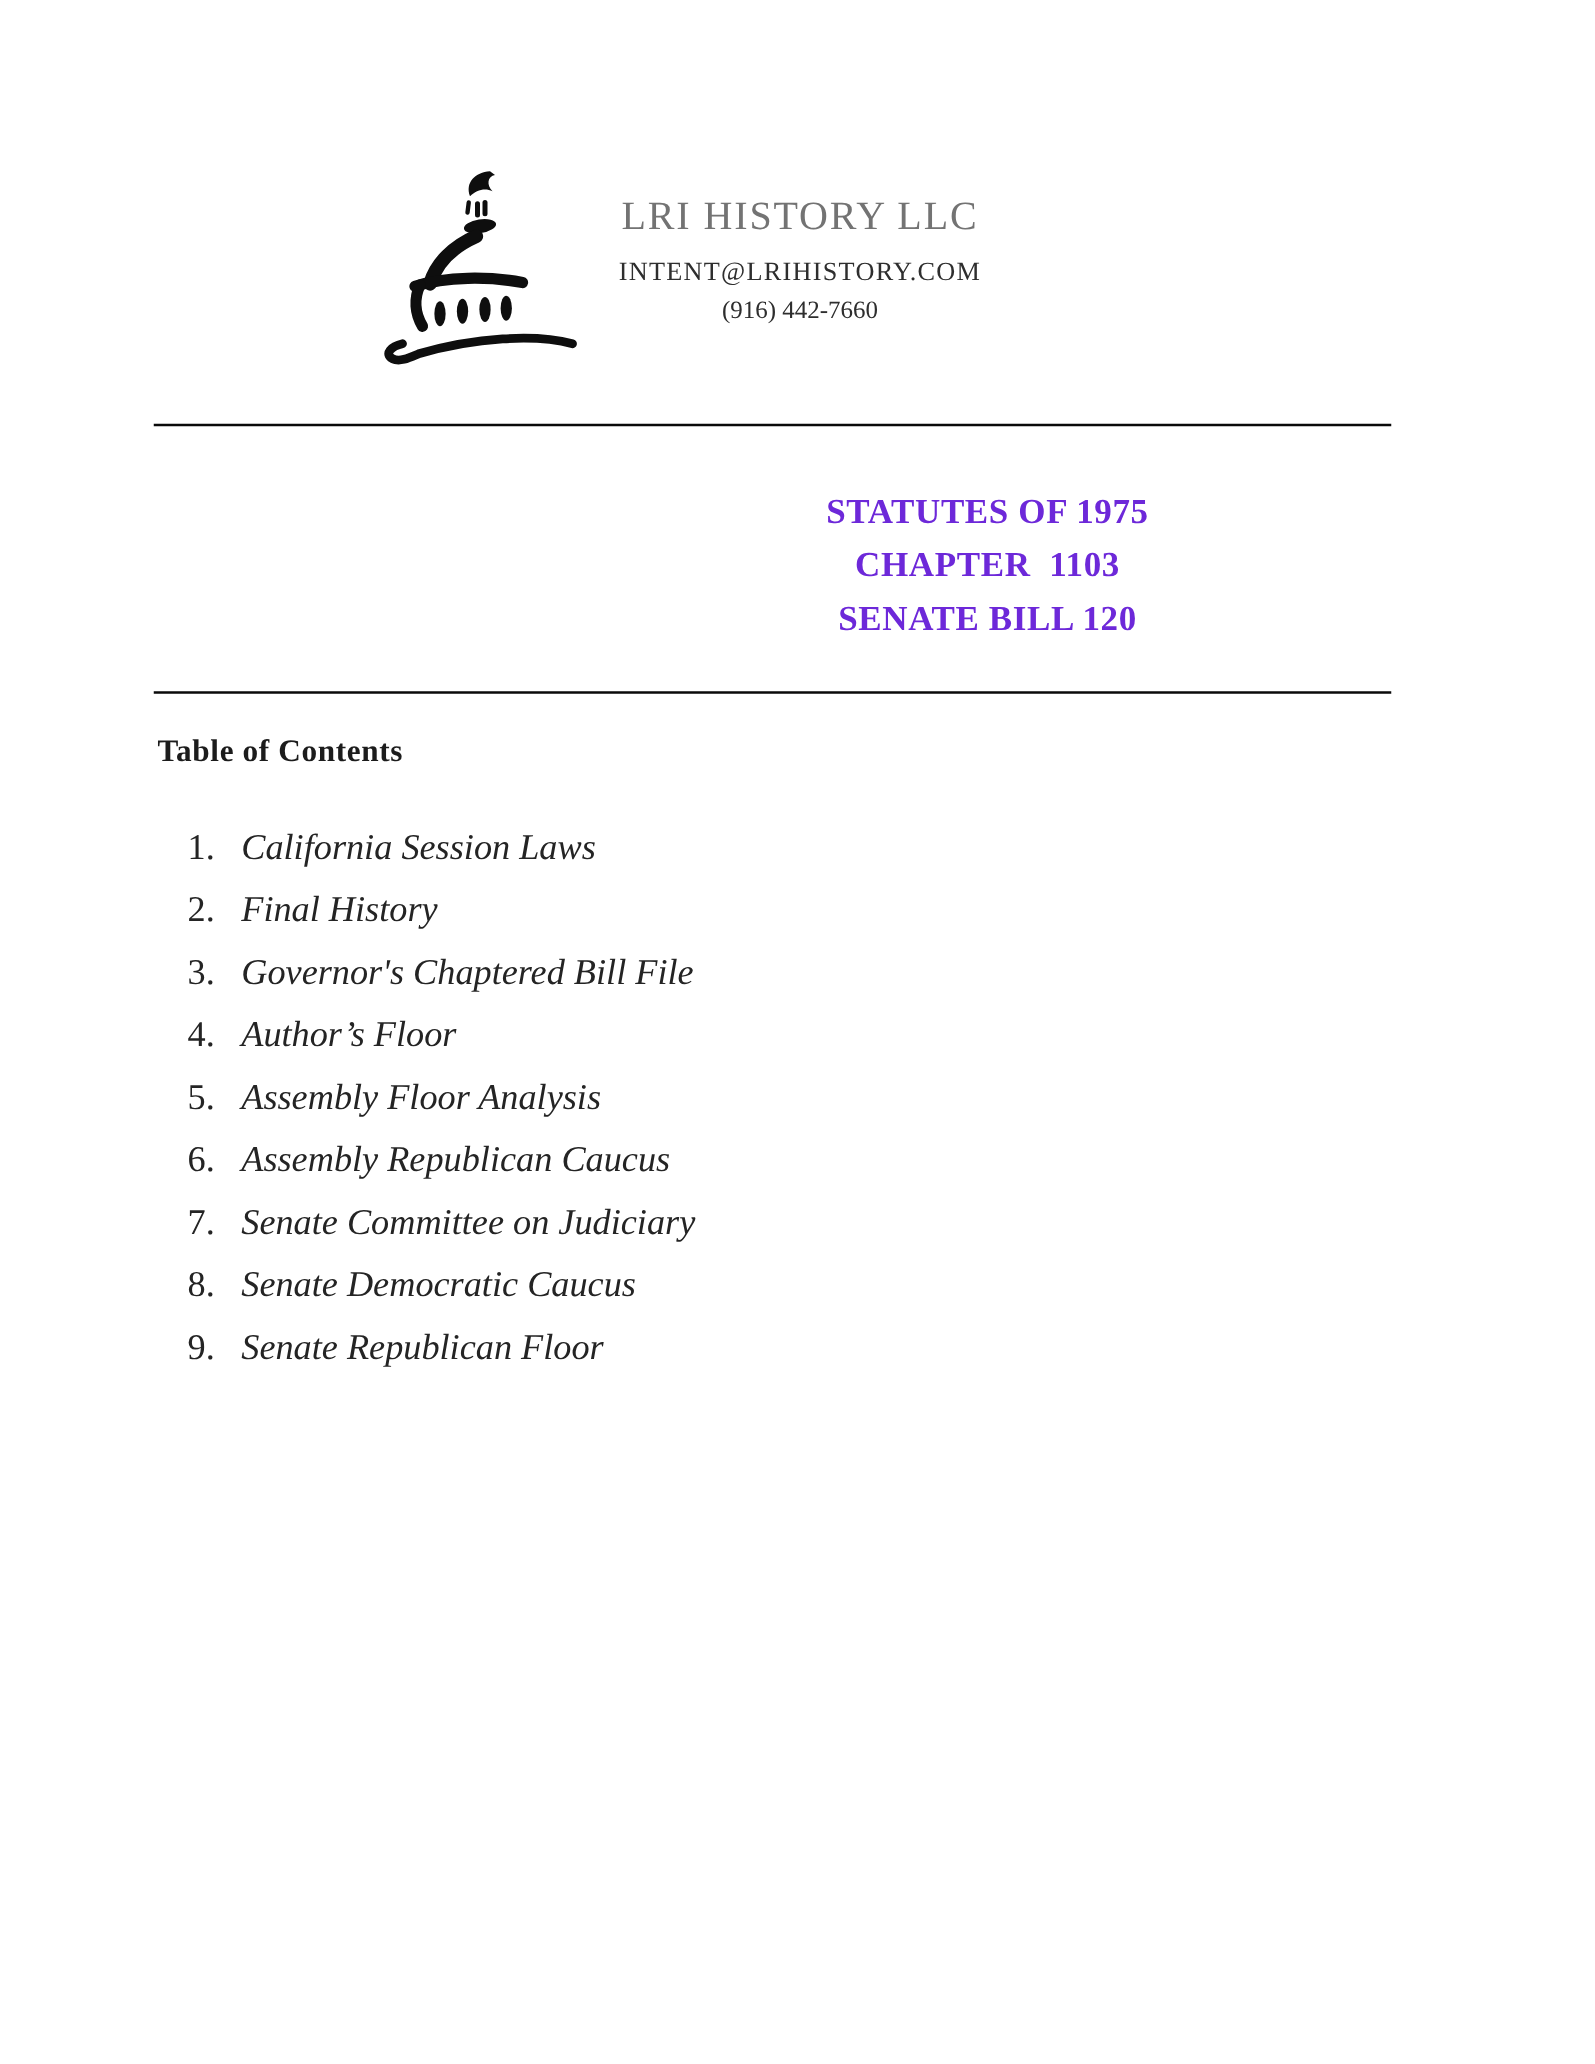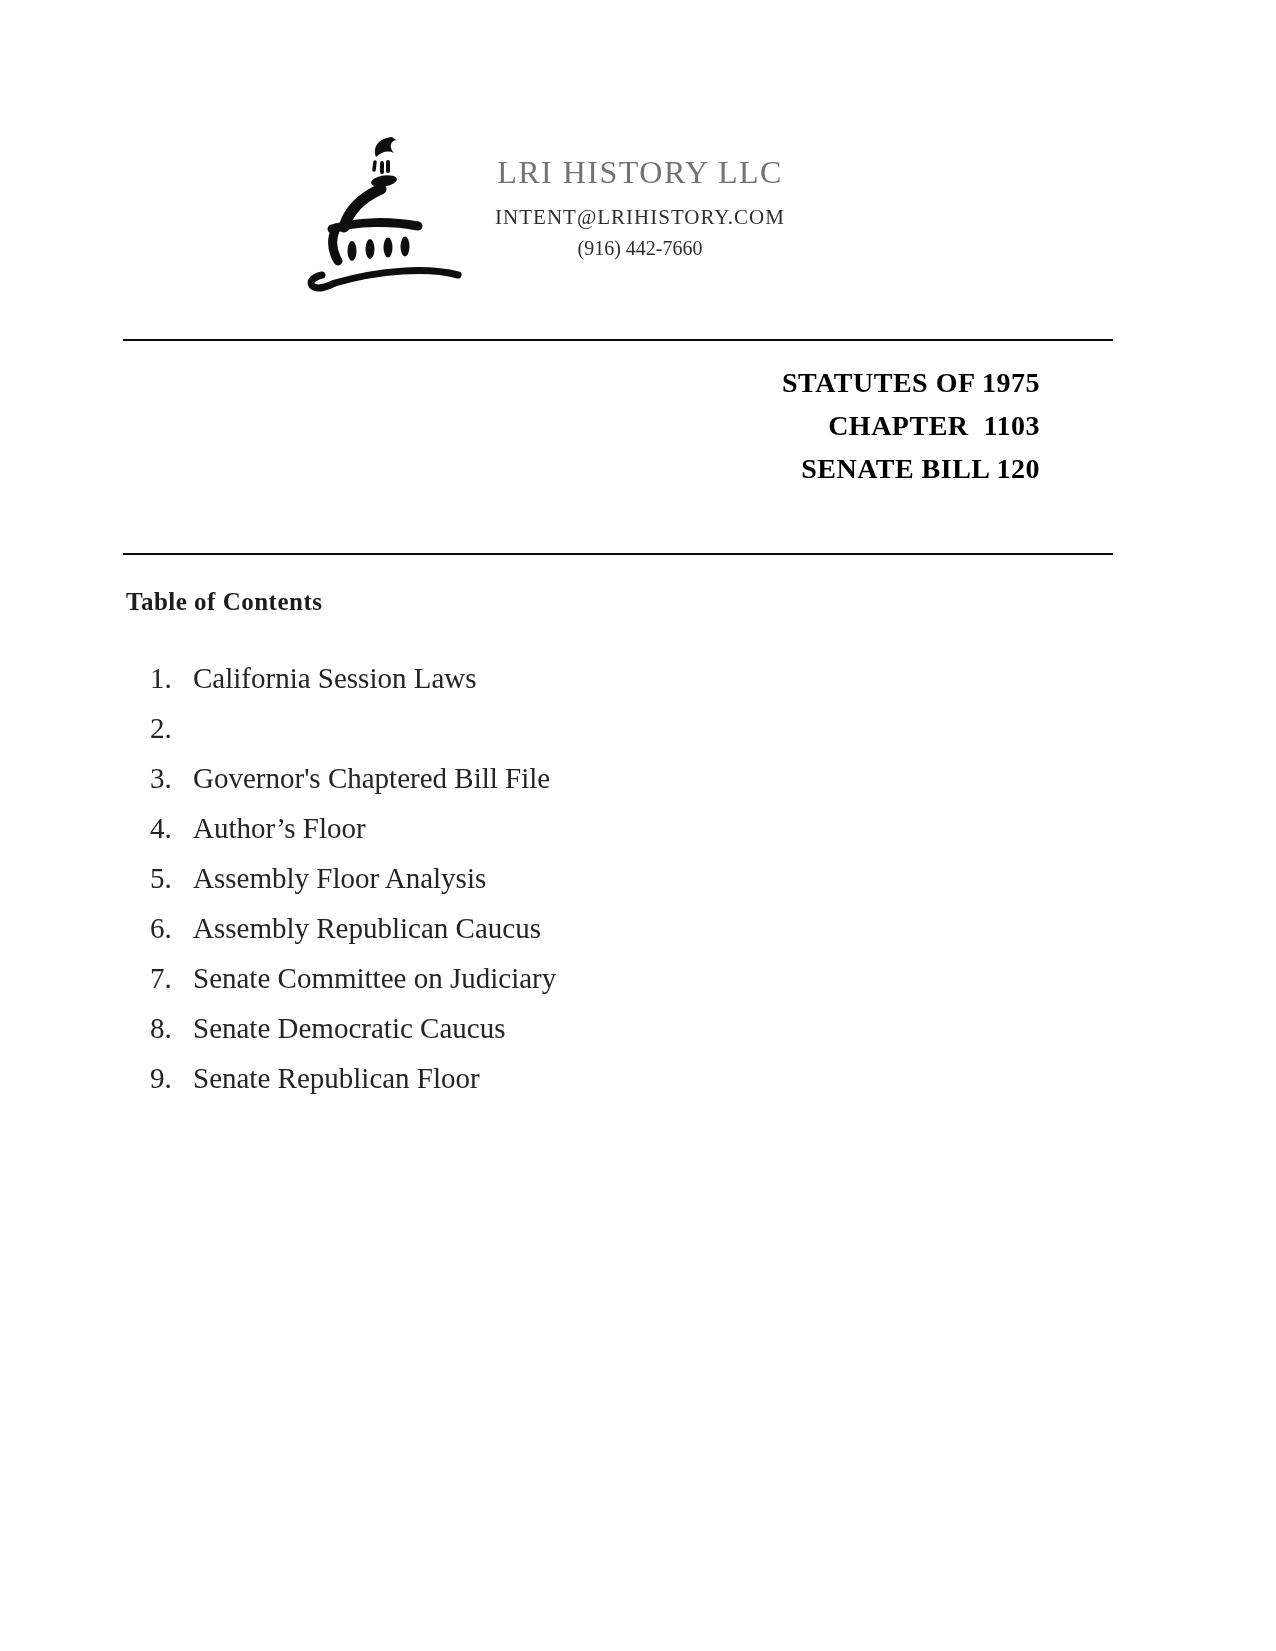--- a/index.html
+++ b/index.html
@@ -68,24 +68,24 @@
     height: 2px;
     background: #0a0a0a;
   }
   .rule-top    { top: 339px; }
   .rule-bottom { top: 553px; }
 
   
   .ref {
     position: absolute;
     left: 540px;
-    top: 361px;
+    top: 388px;
     width: 500px;
-    text-align: right;
-    color: #000000;
+    text-align: center;
+    color: #6d28d9;
   }
   .ref-line {
     font-weight: bold;
     font-size: 28px;
     line-height: 43px;
     letter-spacing: 0.5px;
     white-space: pre; 
   }
 
   
@@ -112,21 +112,21 @@
     align-items: center;
     font-size: 29px;
     color: #242424;
     white-space: nowrap;
   }
   .toc-num {
     display: inline-block;
     width: 43px;
     flex: 0 0 43px;
   }
-  .toc-label { flex: 1; }
+  .toc-label { flex: 1; font-style: italic; }
 </style>
 </head>
 <body>
 
 <div class="page">
 
   <svg class="logo" viewBox="0 0 170 165" aria-hidden="true">
     <g fill="none" stroke="#0e0e0e" stroke-linecap="round">
 
       <path d="M97,9 C85,10 77,18 81,29 C86,24 93,22 99,25 C94,20 95,13 101,12 Z" fill="#0e0e0e" stroke="none"></path>
@@ -170,20 +170,21 @@
 
   <h1 class="toc-title">Table of Contents</h1>
 
   <div class="toc-list">
     <div class="toc-item">
       <span class="toc-num">1.</span>
       <span class="toc-label">California Session Laws</span>
     </div>
     <div class="toc-item">
       <span class="toc-num">2.</span>
+      <span class="toc-label">Final History</span>
     </div>
     <div class="toc-item">
       <span class="toc-num">3.</span>
       <span class="toc-label">Governor's Chaptered Bill File</span>
     </div>
     <div class="toc-item">
       <span class="toc-num">4.</span>
       <span class="toc-label">Author’s Floor</span>
     </div>
     <div class="toc-item">

